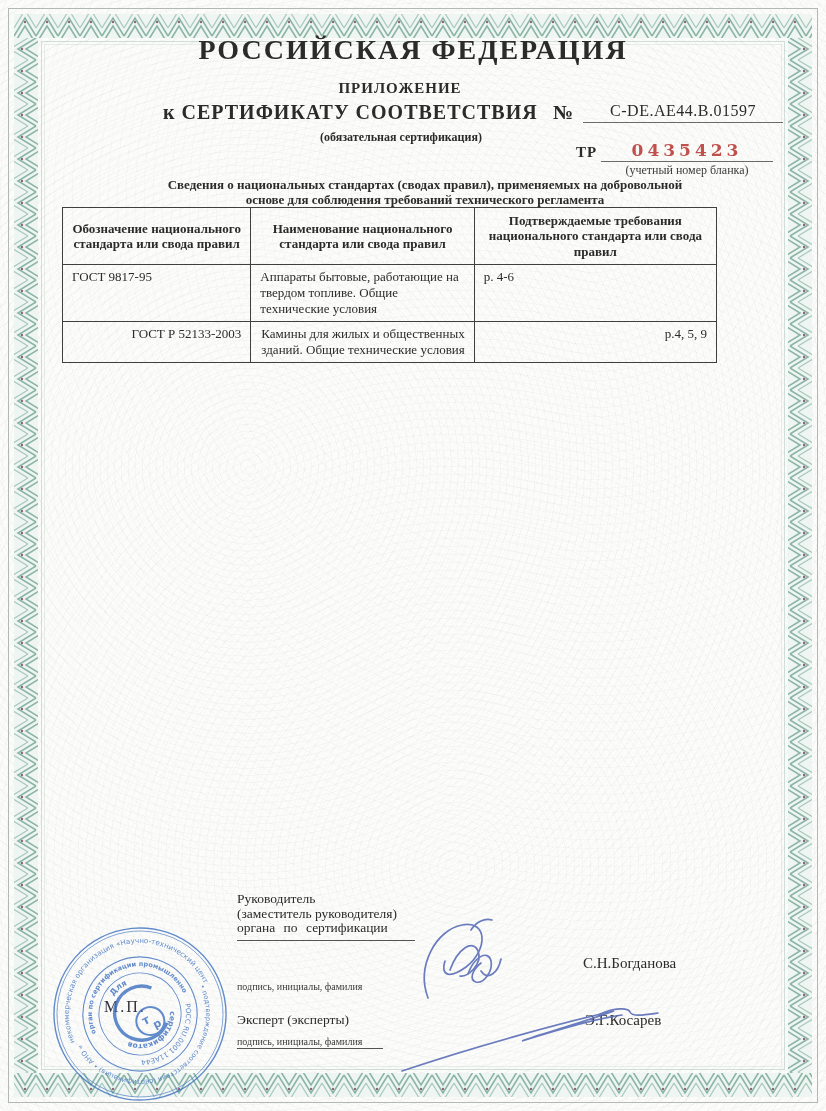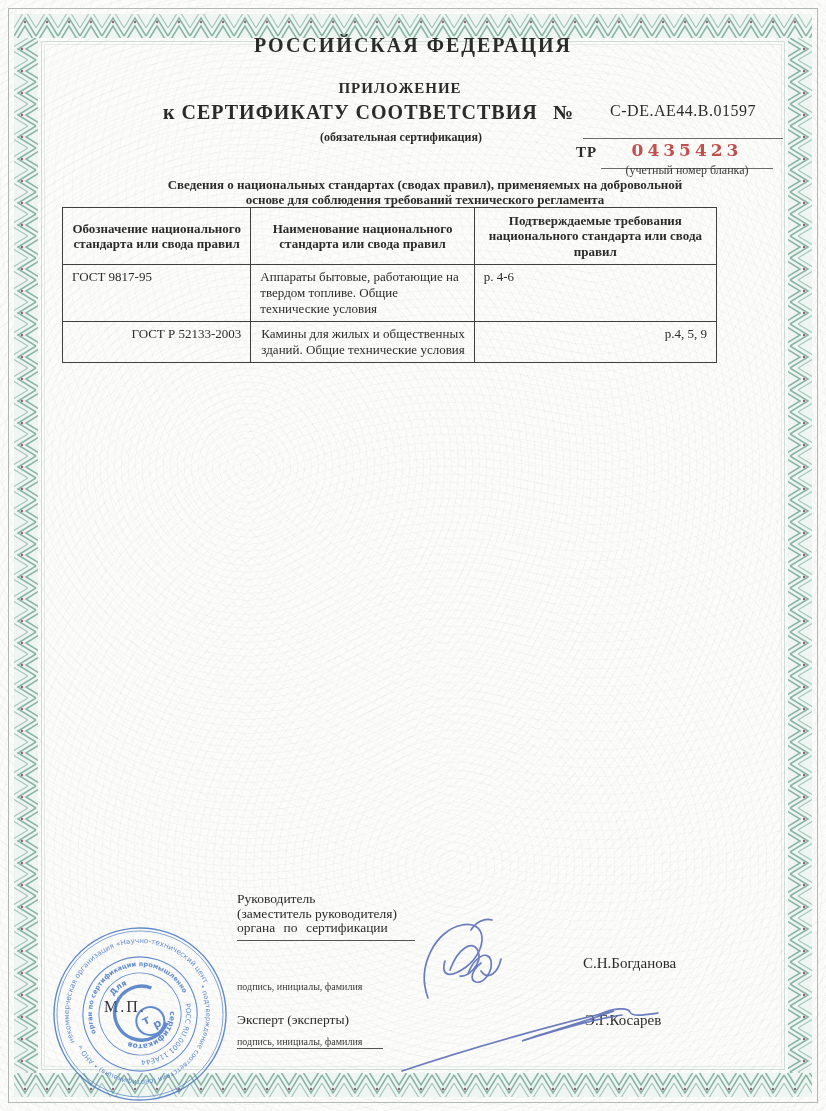--- a/index.html
+++ b/index.html
@@ -15,28 +15,28 @@
     font-family:"Liberation Serif", serif; color:#2b2b28; overflow:hidden;
   }
   .abs { position:absolute; }
   .outer-line { left:8px; top:8px; width:810px; height:1095px; border:1px solid #b2b8b5; z-index:1; }
   .band { z-index:1; }
   .inner-frame { left:41px; top:41px; width:744px; height:1029px; border:1px solid rgba(140,175,162,.38); z-index:1; }
   .inner-frame2 { left:44px; top:44px; width:738px; height:1023px; border:1px solid rgba(140,175,162,.18); z-index:1; }
 
   .content { position:absolute; inset:0; z-index:2; }
 
-  .title-main { left:0; top:34px; width:826px; text-align:center; font-size:20px; font-weight:bold; letter-spacing:2px; }
+  .title-main { left:0; top:34px; width:826px; text-align:center; font-size:28px; font-weight:bold; letter-spacing:2px; }
   .title-sub  { left:0; top:80px; width:800px; text-align:center; font-size:15px; font-weight:bold; letter-spacing:1px; }
   .cert-label { left:163px; top:101px; font-size:20px; font-weight:bold; letter-spacing:1px; white-space:nowrap; }
   .num-sign   { left:553px; top:101px; font-size:20px; font-weight:bold; }
-  .cert-number { left:583px; top:102px; width:200px; text-align:center; font-size:16px; letter-spacing:.5px; border-bottom:1px solid #6a6a66; padding-bottom:18px; }
+  .cert-number { left:583px; top:102px; width:200px; text-align:center; font-size:16px; letter-spacing:.5px; border-bottom:1px solid #6a6a66; padding-bottom:2px; }
   .cert-kind  { left:291px; top:130px; width:220px; text-align:center; font-size:12px; font-weight:bold; }
   .tr-label   { left:576px; top:144px; font-size:15px; font-weight:bold; letter-spacing:1px; }
-  .blank-number { left:601px; top:140px; width:172px; text-align:center; font-family:"DejaVu Serif", serif; font-size:17px; font-weight:bold; letter-spacing:4px; color:#c0504d; border-bottom:1px solid #6a6a66; padding-bottom:8px; }
+  .blank-number { left:601px; top:140px; width:172px; text-align:center; font-family:"DejaVu Serif", serif; font-size:17px; font-weight:bold; letter-spacing:4px; color:#c0504d; border-bottom:1px solid #6a6a66; padding-bottom:1px; }
   .blank-caption { left:601px; top:163px; width:172px; text-align:center; font-size:12px; color:#3a3a36; }
 
   .intro { left:32px; top:178px; width:786px; text-align:center; font-size:13px; font-weight:bold; line-height:14.5px; }
 
   table.std { position:absolute; left:62px; top:207px; width:655px; border-collapse:collapse; font-size:13px; }
   table.std th, table.std td { border:1.5px solid #3f3f3c; padding:4px 9px; vertical-align:top; line-height:16px; }
   table.std th { font-weight:bold; text-align:center; vertical-align:middle; height:57px; line-height:15.5px; }
   table.std tr.r1 td { height:57px; }
   table.std tr.r2 td { height:40px;text-align:right; }
 

